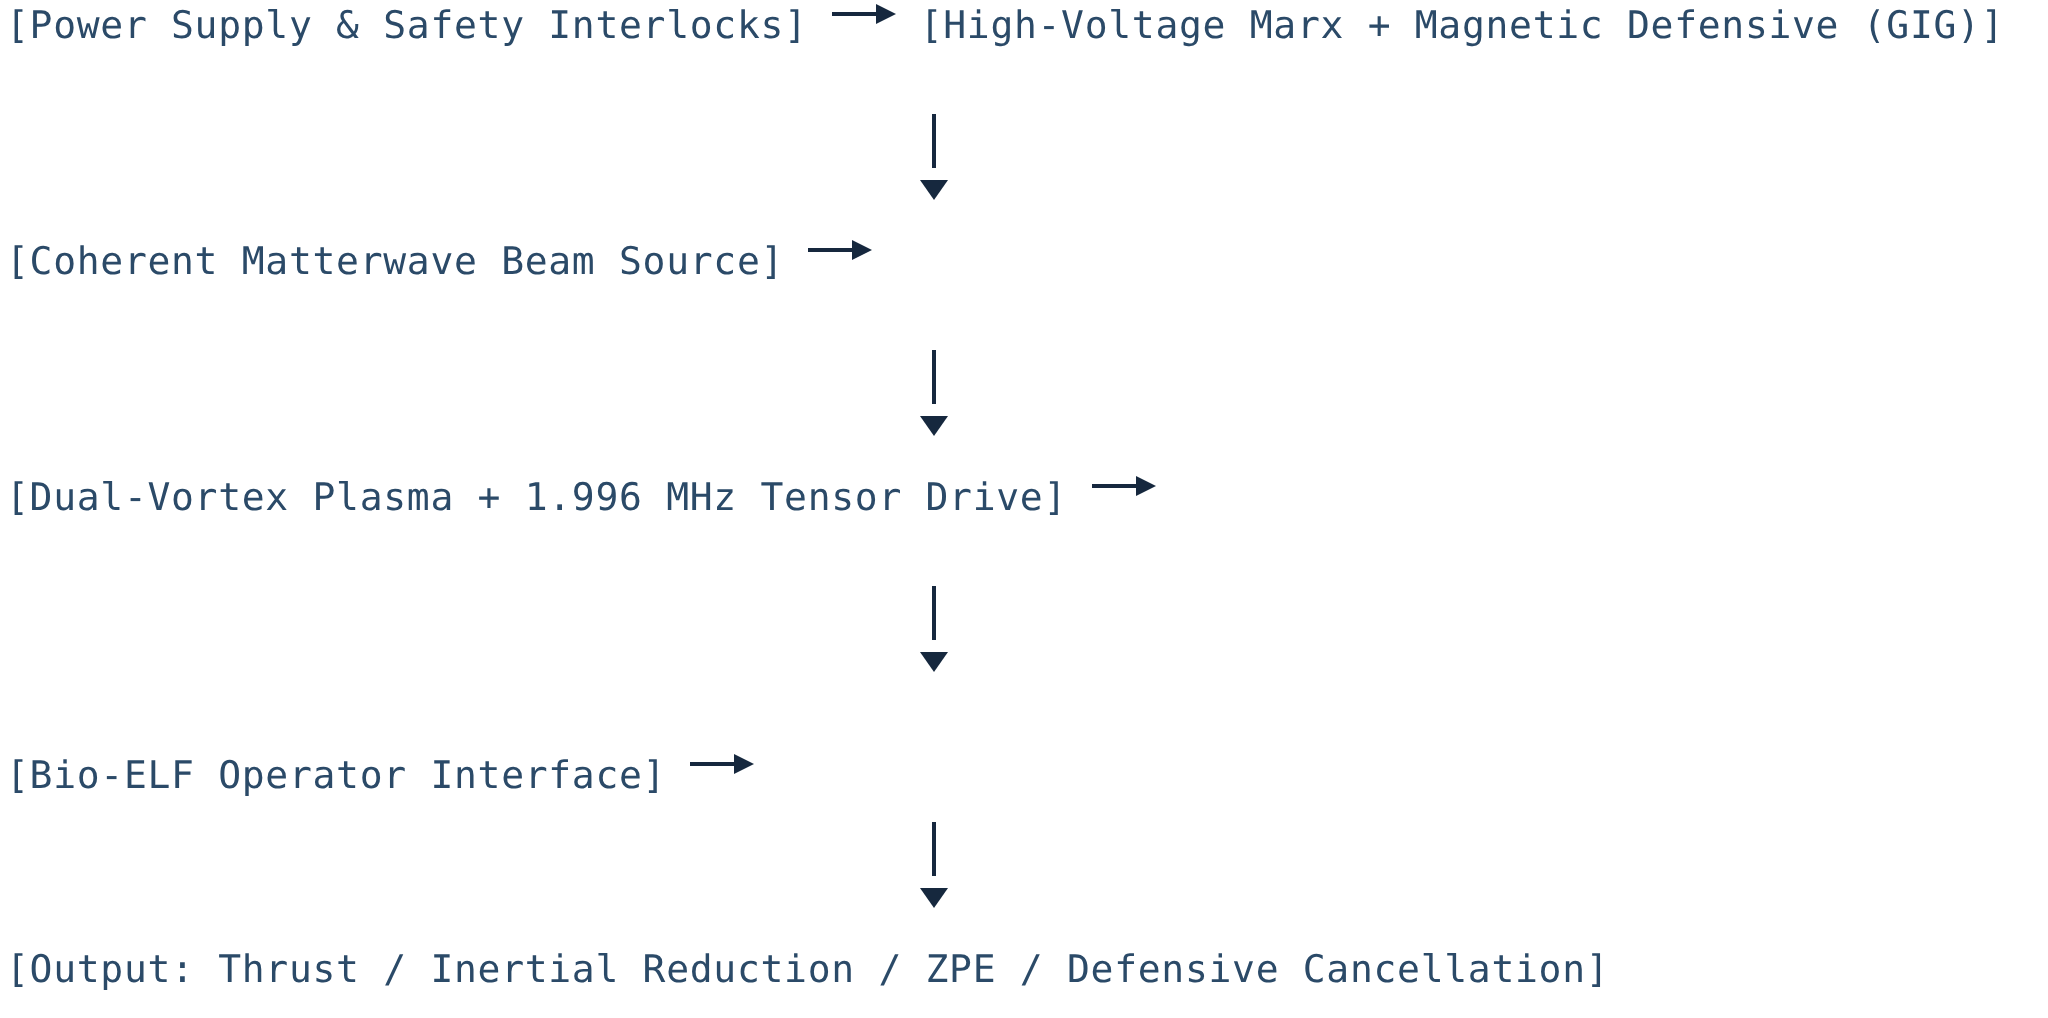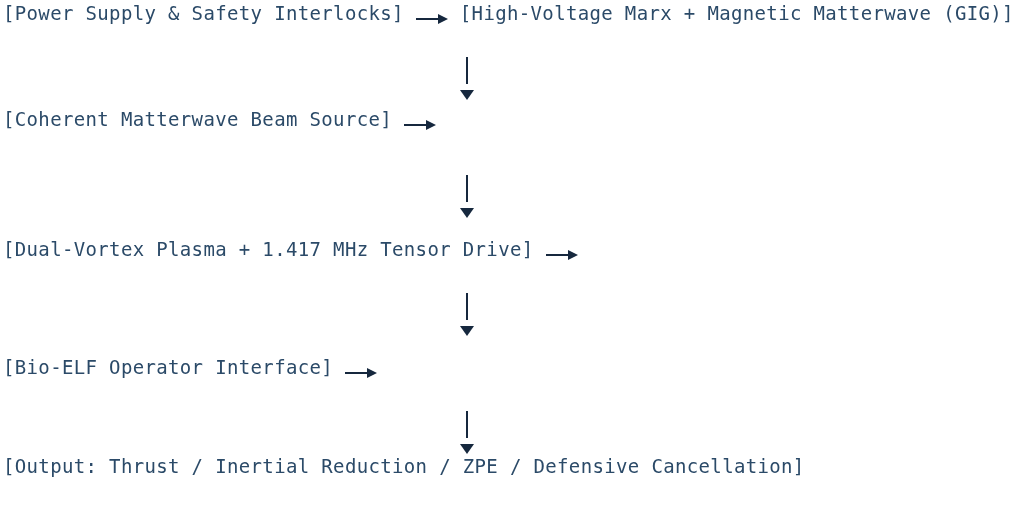--- a/index.html
+++ b/index.html
@@ -17,21 +17,21 @@
     font-family:"DejaVu Sans Mono","Liberation Mono",monospace;
     font-size:19px;
     letter-spacing:0.35px;
     color:var(--text);
     overflow:hidden;
   }
   .flow-row{
     position:absolute;
     left:3px;
     display:flex;
-    align-items:flex-end;
+    align-items:flex-start;
     gap:12px;
     line-height:24px;
     white-space:nowrap;
   }
   .node{display:inline-block;}
   
   .h-arrow{
     display:inline-flex;
     align-items:center;
     height:12px;
@@ -73,64 +73,64 @@
 <body>
 
 <div class="stage">
 
   <div class="flow-row" style="top:1px">
     <span class="node">[Power Supply &amp; Safety Interlocks]</span>
     <span class="h-arrow">
         <span class="h-line"></span>
         <span class="h-head"></span>
       </span>
-    <span class="node">[High-Voltage Marx + Magnetic Matterwave (GIG)]</span>
+    <span class="node">[High-Voltage Marx + Magnetic Defensive (GIG)]</span>
   </div>
 
   <div class="v-connector" style="top:57px">
     <span class="v-line"></span>
       <span class="v-head"></span>
   </div>
 
-  <div class="flow-row" style="top:107px">
+  <div class="flow-row" style="top:119px">
     <span class="node">[Coherent Matterwave Beam Source]</span>
     <span class="h-arrow">
         <span class="h-line"></span>
         <span class="h-head"></span>
       </span>
   </div>
 
   <div class="v-connector" style="top:175px">
     <span class="v-line"></span>
       <span class="v-head"></span>
   </div>
 
   <div class="flow-row" style="top:237px">
-    <span class="node">[Dual-Vortex Plasma + 1.417 MHz Tensor Drive]</span>
+    <span class="node">[Dual-Vortex Plasma + 1.996 MHz Tensor Drive]</span>
     <span class="h-arrow">
         <span class="h-line"></span>
         <span class="h-head"></span>
       </span>
   </div>
 
   <div class="v-connector" style="top:293px">
     <span class="v-line"></span>
       <span class="v-head"></span>
   </div>
 
-  <div class="flow-row" style="top:355px">
+  <div class="flow-row" style="top:376px">
     <span class="node">[Bio-ELF Operator Interface]</span>
     <span class="h-arrow">
         <span class="h-line"></span>
         <span class="h-head"></span>
       </span>
   </div>
 
   <div class="v-connector" style="top:411px">
     <span class="v-line"></span>
       <span class="v-head"></span>
   </div>
 
-  <div class="flow-row" style="top:454px">
+  <div class="flow-row" style="top:473px">
     <span class="node">[Output: Thrust / Inertial Reduction / ZPE / Defensive Cancellation]</span>
   </div>
 
 </div>
 
 </body></html>

